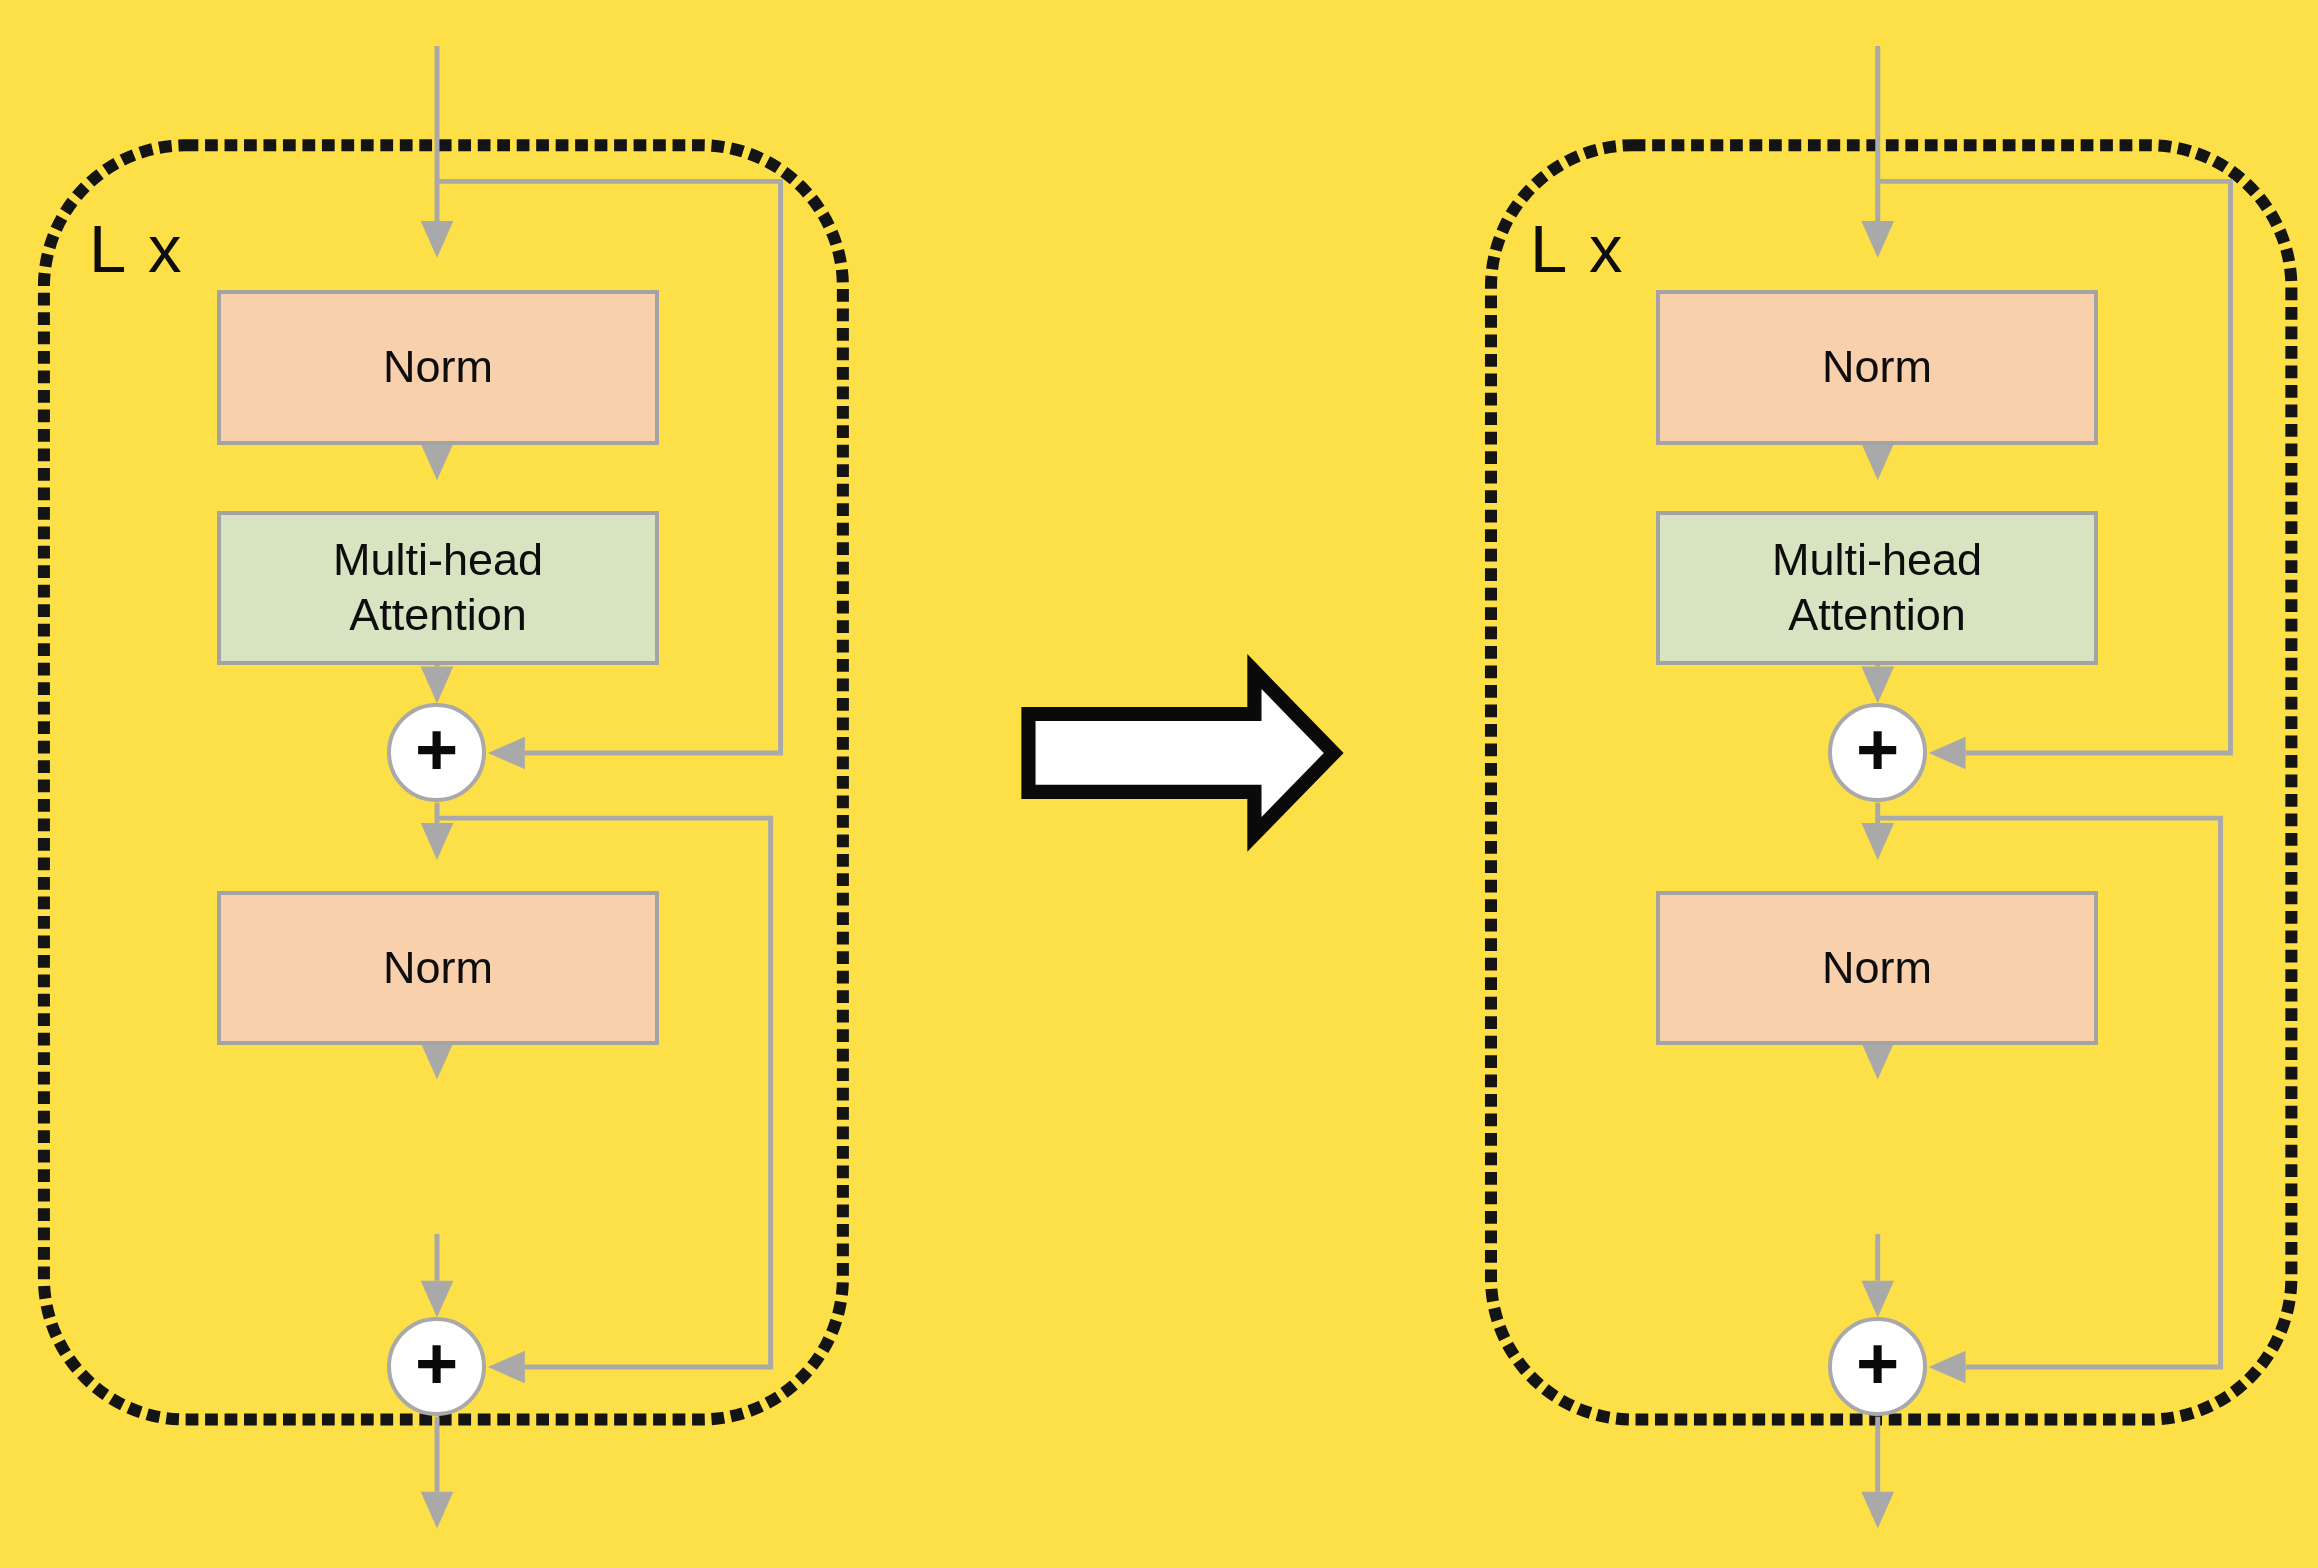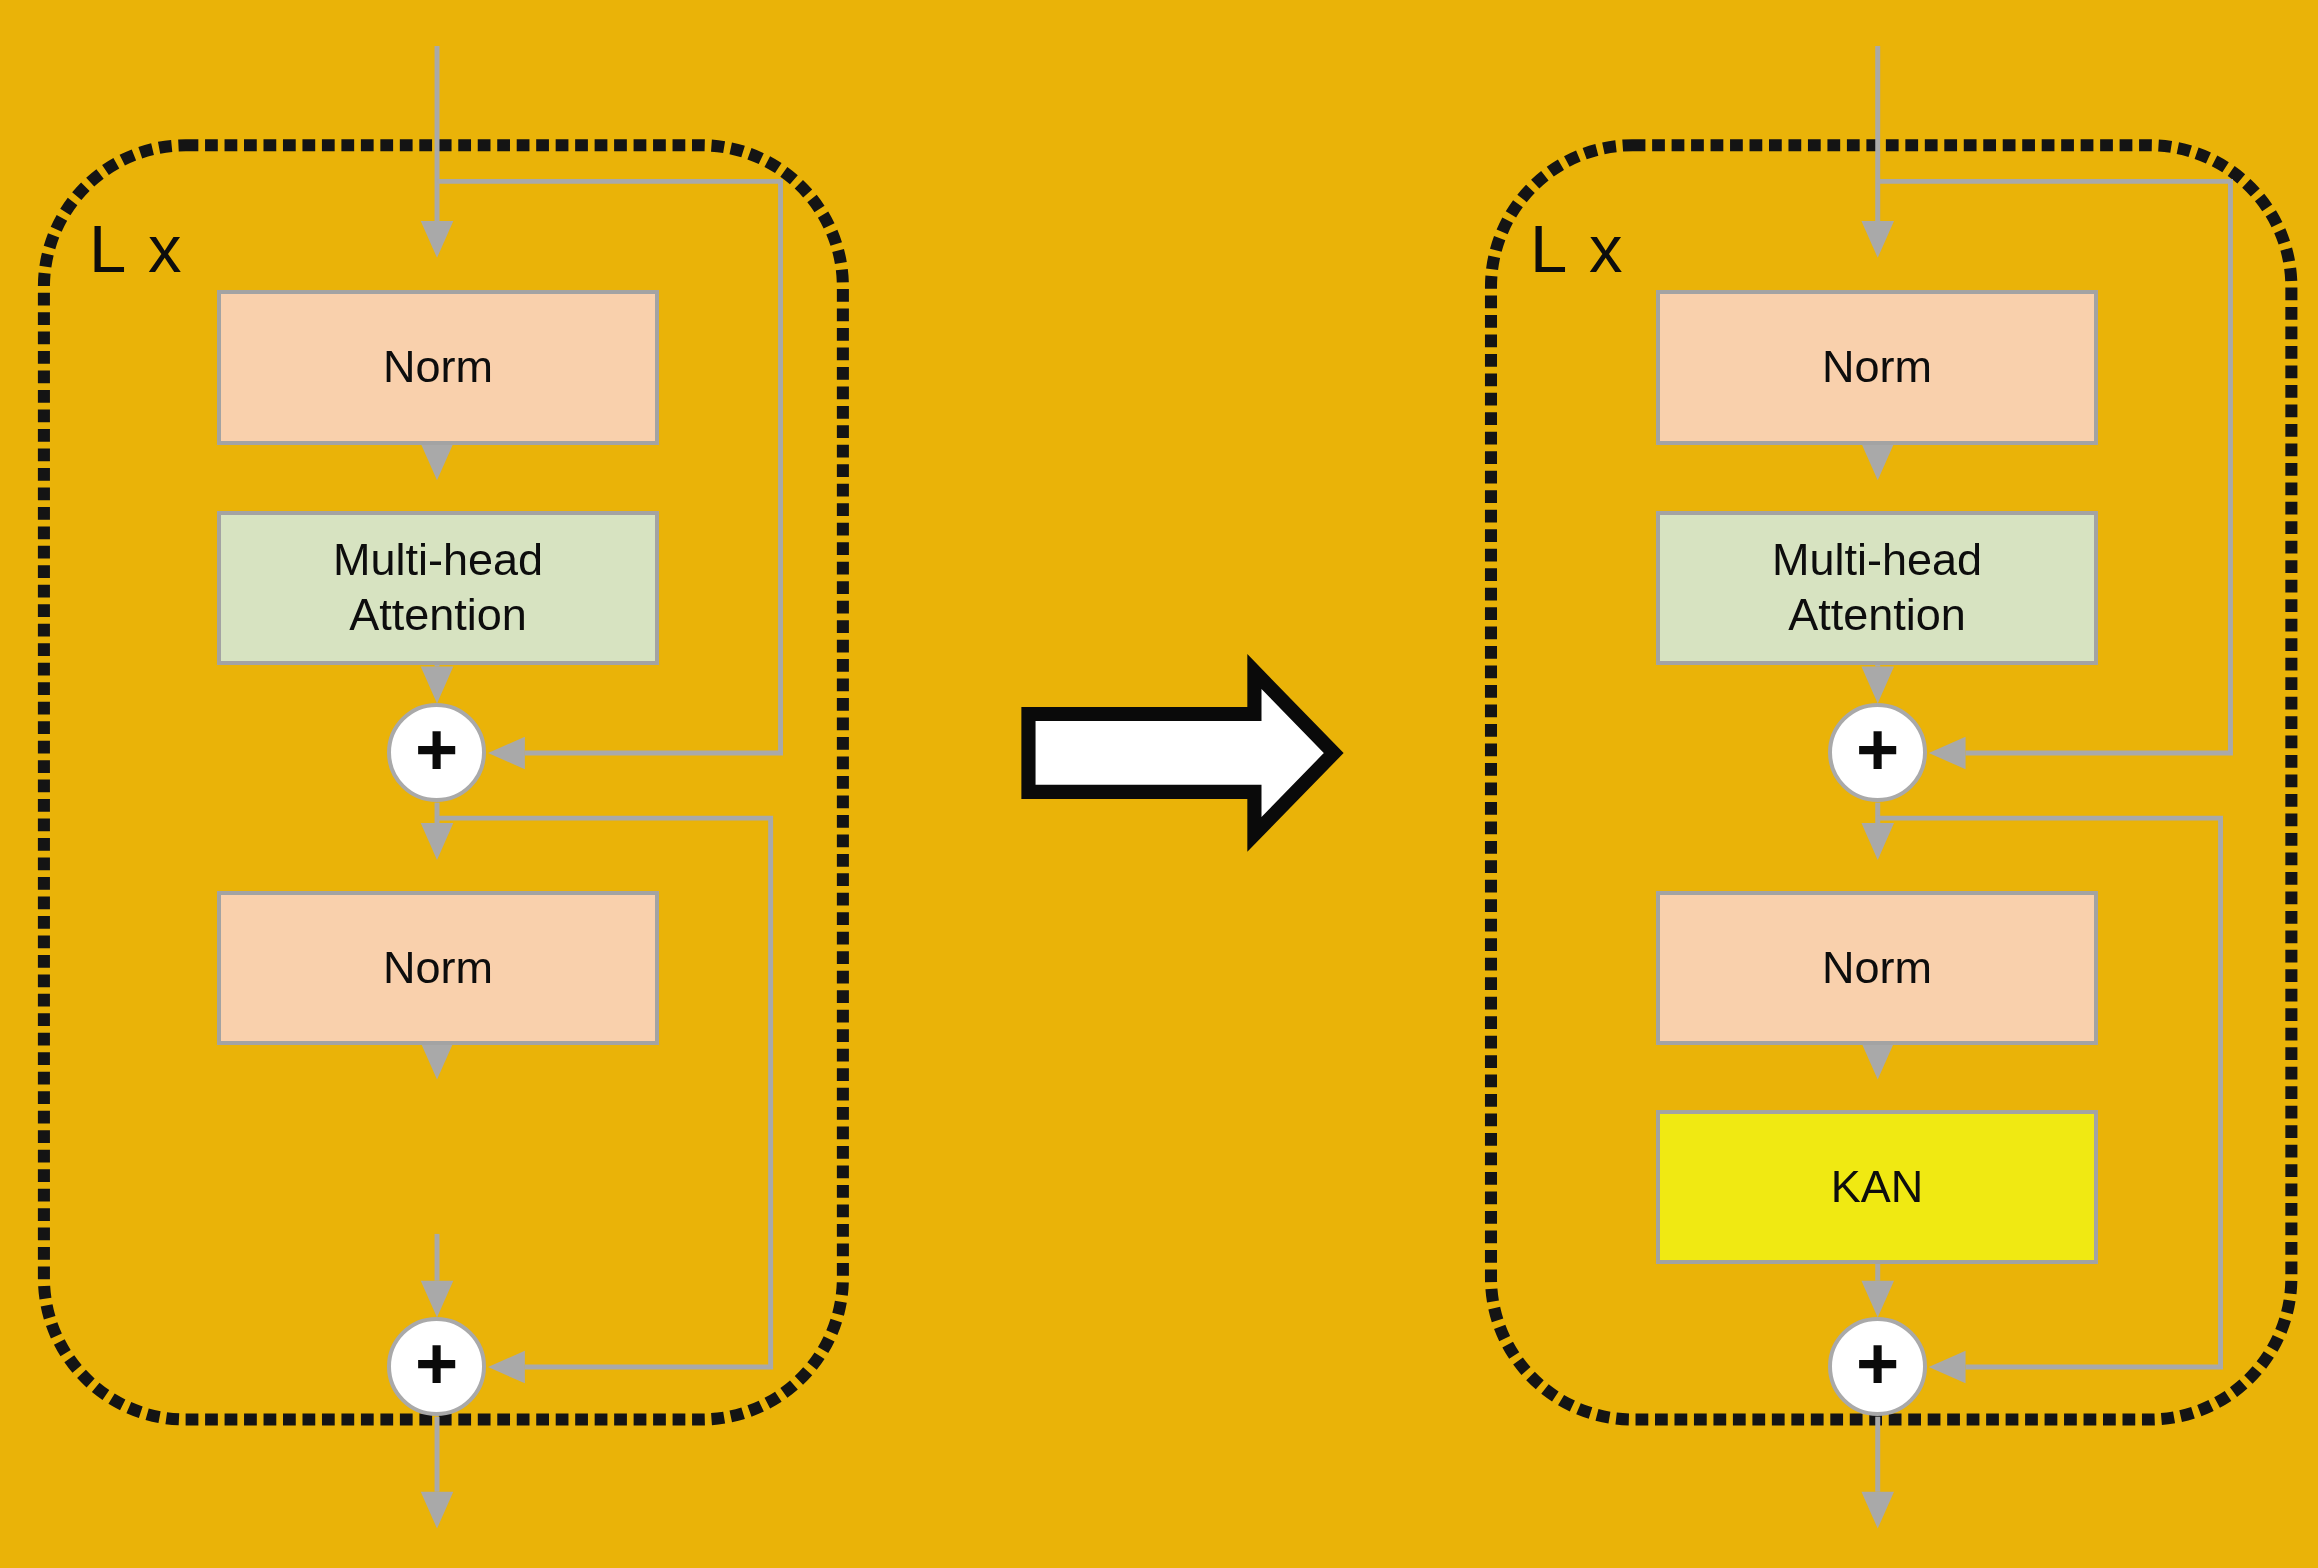--- a/index.html
+++ b/index.html
@@ -1,20 +1,20 @@
 <!DOCTYPE html>
 <html style="font-size:11.3px"><head>
 <meta charset="utf-8">
 <style>
   html, body { margin: 0; padding: 0; background: #ffffff; }
   .canvas {
     position: relative;
     width: 2319px;
     height: 1569px;
-    background: #eab308;
+    background: #fde047;
     font-family: "Liberation Sans", sans-serif;
     overflow: hidden;
   }
   svg.wires { position: absolute; left: 0; top: 0; width: 2319px; height: 1569px; }
   .wire   { stroke: #A9A9A9; stroke-width: 7; fill: none; }
   .head   { fill: #A9A9A9; stroke: none; }
   .dashed { fill: none; stroke: #141414; stroke-width: 17; stroke-dasharray: 18 9.5; }
   .bigarrow { fill: #ffffff; stroke: #0a0a0a; stroke-width: 20; stroke-linejoin: miter; }
 
   .box {
@@ -159,23 +159,20 @@
 
   <div class="box" style="left: 1656px; top: 480px; width: 442px; height: 154px; background-color: rgb(215, 227, 193);">
     <span>Multi-head</span>
     <span>Attention</span>
   </div>
 
   <div class="box" style="left: 1656px; top: 860px; width: 442px; height: 154px; background-color: rgb(249, 208, 172);">
     <span>Norm</span>
   </div>
 
-  <div class="box" style="left: 1656px; top: 1079px; width: 442px; height: 154px; background-color: rgb(240, 233, 18);">
-    <span>KAN</span>
-  </div>
 
   <div class="addcircle" style="left:1828px; top:703px;">
     <span class="plus">+</span>
   </div>
   <div class="addcircle" style="left:1828px; top:1317px;">
     <span class="plus">+</span>
   </div>
 
 </div>
 

